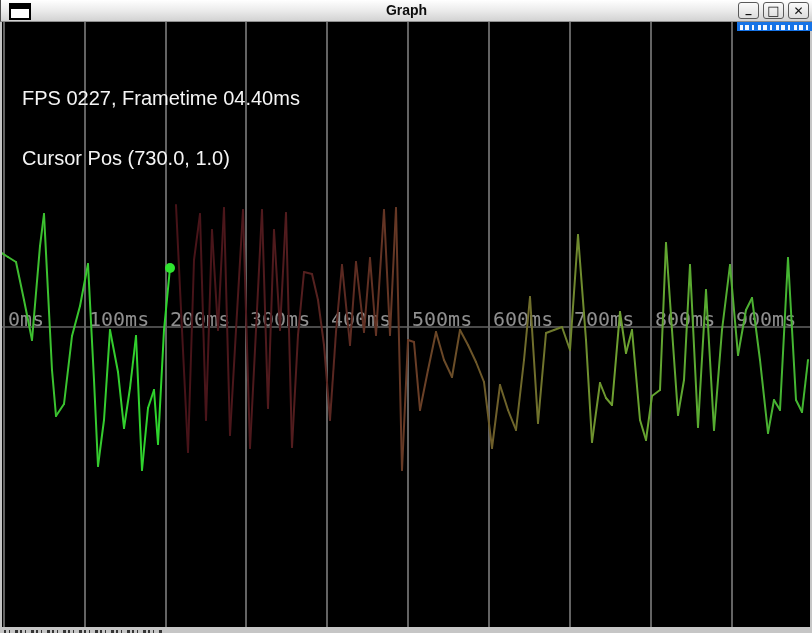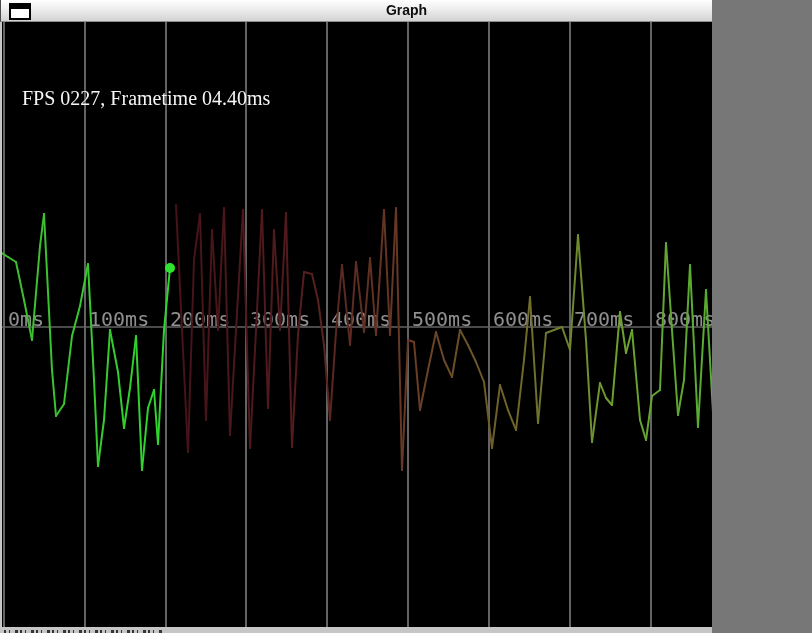--- a/index.html
+++ b/index.html
@@ -1,17 +1,17 @@
 <!DOCTYPE html>
 <html><head>
 <meta charset="utf-8">
 <style>
   html,body{margin:0;padding:0;background:#777;}
   .window{
-    position:relative;width:712px;height:633px;overflow:hidden;
+    position:relative;width:812px;height:633px;overflow:hidden;
     font-family:"Liberation Sans",sans-serif;background:#c6c6c6;
   }
   
   .titlebar{
     position:absolute;left:0;top:0;width:812px;height:22px;
     background:linear-gradient(#ffffff,#e9e9e9 55%,#d2d2d2);
     border-bottom:1px solid #8f8f8f;box-sizing:border-box;
     border-left:1px solid #4a4a4a;
   }
   .win-icon{
@@ -40,21 +40,21 @@
     background:#c6c6c6;
   }
   .canvas{
     position:absolute;left:2px;top:0;width:808px;height:605px;
     background:#000;overflow:hidden;
   }
   .chart-svg{position:absolute;left:0;top:0;}
   
   .hud{
     position:absolute;left:20px;top:26px;
-    font-family:Liberation Serif, serif;
+    font-family:Liberation Sans, sans-serif;
     font-size:20px;line-height:20px;letter-spacing:0px;
     white-space:pre;z-index:3;
   }
   
   .overlay-fragment{
     position:absolute;right:0;top:0;width:75px;height:9px;
     background:#1673e6;z-index:4;
   }
   .overlay-fragment .glyphs{
     position:absolute;left:3px;right:4px;bottom:1px;height:5px;
@@ -239,20 +239,21 @@
           <line x1="768" y1="433" x2="774" y2="400" stroke="rgb(72,179,50)" stroke-width="2" stroke-linecap="round"></line>
           <line x1="774" y1="400" x2="780" y2="410" stroke="rgb(70,180,50)" stroke-width="2" stroke-linecap="round"></line>
           <line x1="780" y1="410" x2="788" y2="258" stroke="rgb(69,181,50)" stroke-width="2" stroke-linecap="round"></line>
           <line x1="788" y1="258" x2="796" y2="400" stroke="rgb(68,182,50)" stroke-width="2" stroke-linecap="round"></line>
           <line x1="796" y1="400" x2="802" y2="412" stroke="rgb(68,183,50)" stroke-width="2" stroke-linecap="round"></line>
           <line x1="802" y1="412" x2="808" y2="360" stroke="rgb(67,184,49)" stroke-width="2" stroke-linecap="round"></line>
           <circle cx="170" cy="268" r="5" fill="#2fe42f"></circle>
         </svg>
       <div class="hud" style="color: rgb(245, 245, 245);">
         <div>FPS 0227, Frametime 04.40ms</div>
+        <div>Cursor Pos (730.0, 1.0)</div>
       </div>
     </div>
     <div class="overlay-fragment">
       <div class="glyphs"></div>
     </div>
     <div class="bottom-border">
       <div class="clipped-text-artifact"></div>
     </div>
   </div>
 

